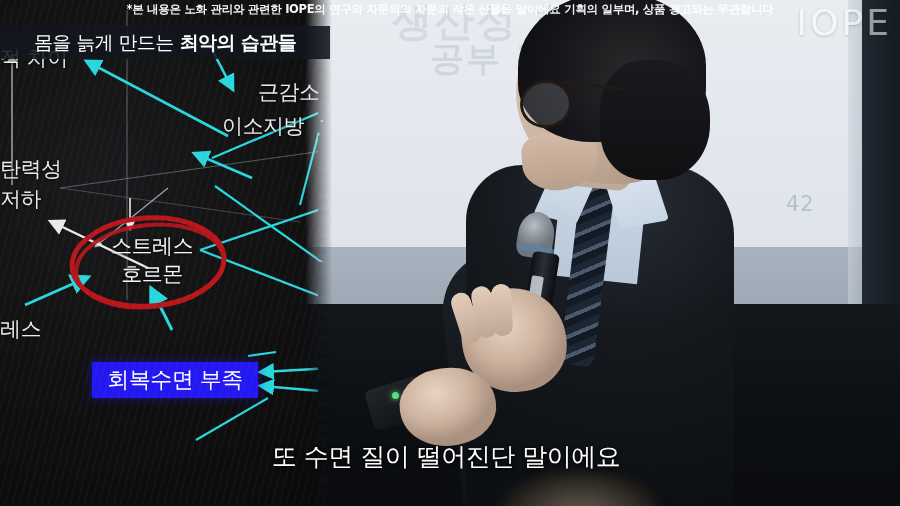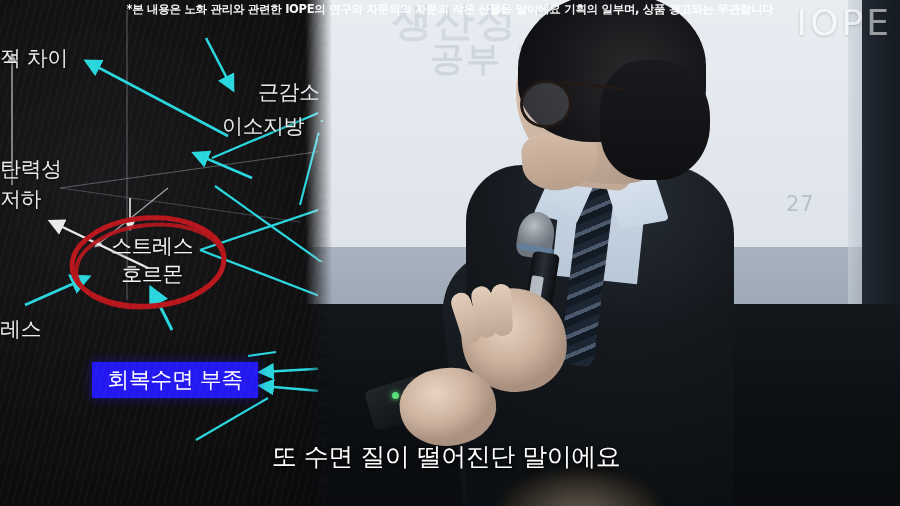--- a/index.html
+++ b/index.html
@@ -243,21 +243,21 @@
 
   <div class="room">
     <div class="screen-white"></div>
     <div class="screen-band"></div>
     <div class="room-dark"></div>
     <div class="wall-right-2"></div>
     <div class="wall-right"></div>
 
     <div class="slide-text slide-title">생산성 향상</div>
     <div class="slide-text slide-sub">공부 감</div>
-    <div class="slide-num">27</div>
+    <div class="slide-num">42</div>
   </div>
 
   <div class="speaker">
     <div class="shoulder-l"></div>
     <div class="torso"></div>
     <div class="shirt"></div>
     <div class="tie"></div>
     <div class="collar-l"></div>
     <div class="collar-r"></div>
     <div class="neck"></div>
@@ -340,18 +340,22 @@
 
     <div class="bluebox">
       <span>회복수면 부족</span>
     </div>
 
     <div class="edge-tear"></div>
   </div>
 
   <div class="disclaimer">*본 내용은 노화 관리와 관련한 IOPE의 연구와 자문의의 자문의 작은 산물을 말이에요 기획의 일부며, 상품 광고와는 무관합니다</div>
 
+  <div class="title-band">
+    <span class="t1">몸을 늙게 만드는</span>
+    <span class="t2">최악의 습관들</span>
+  </div>
 
   <div class="watermark">IOPE</div>
 
   <div class="subtitle">또 수면 질이 떨어진단 말이에요</div>
 
 </div>
 
 </body></html>

